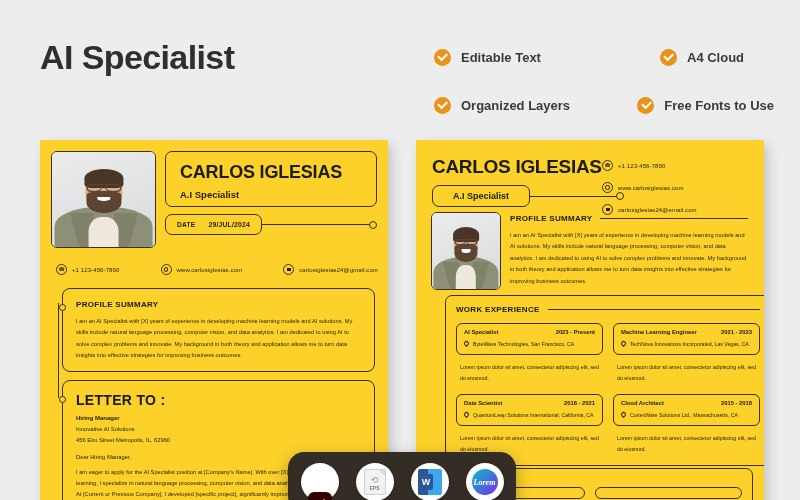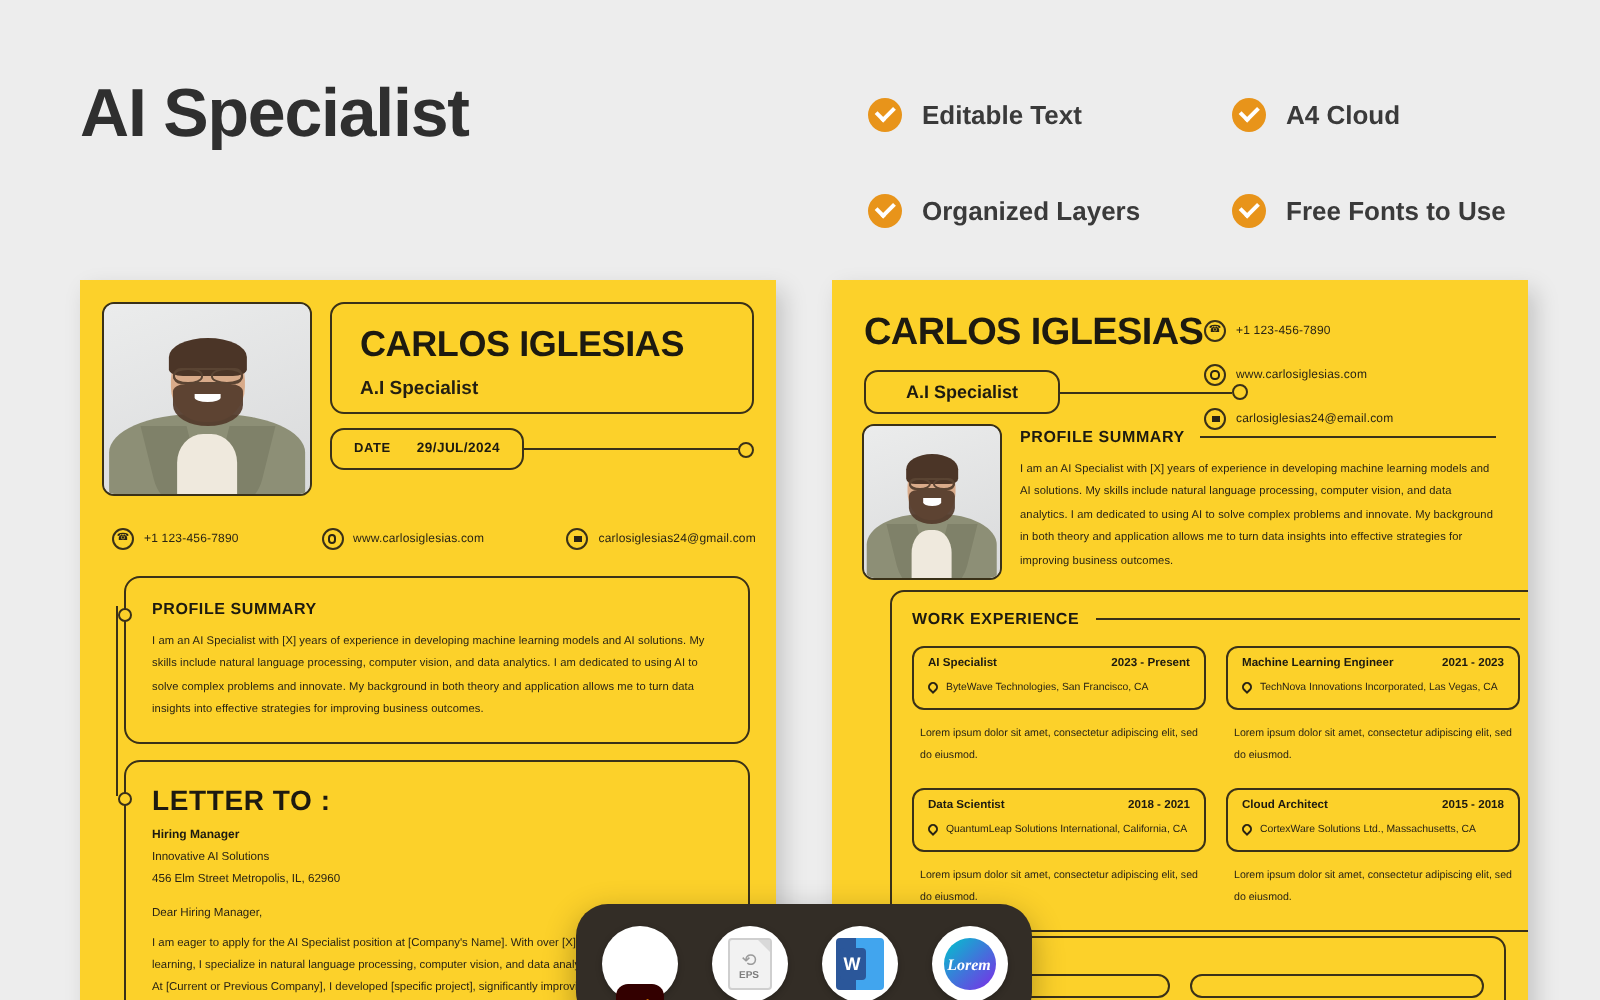--- a/index.html
+++ b/index.html
@@ -17,21 +17,21 @@
     position: absolute; left: 40px; top: 40px;
     font-size: 34px; font-weight: 800; color: #2f2f2f;
     letter-spacing: -0.6px; line-height: 1;
   }
   .hdr-sub {
     position: absolute; left: 41px; top: 92px;
     font-size: 16px; font-weight: 700; color: #3a3a3a; letter-spacing: -0.1px;
   }
 
   .features { position: absolute; left: 434px; top: 44px; width: 340px; }
-  .feat-row { display: flex; }
+  .feat-row { display: flex; gap: 44px; }
   .feat {
     display: flex; align-items: center; gap: 10px;
     width: 182px; height: 27px;
   }
   .feat:last-child { width: auto; }
   .check {
     width: 17px; height: 17px; border-radius: 50%;
     background: #e8941a; flex: 0 0 auto;
     position: relative;
   }

